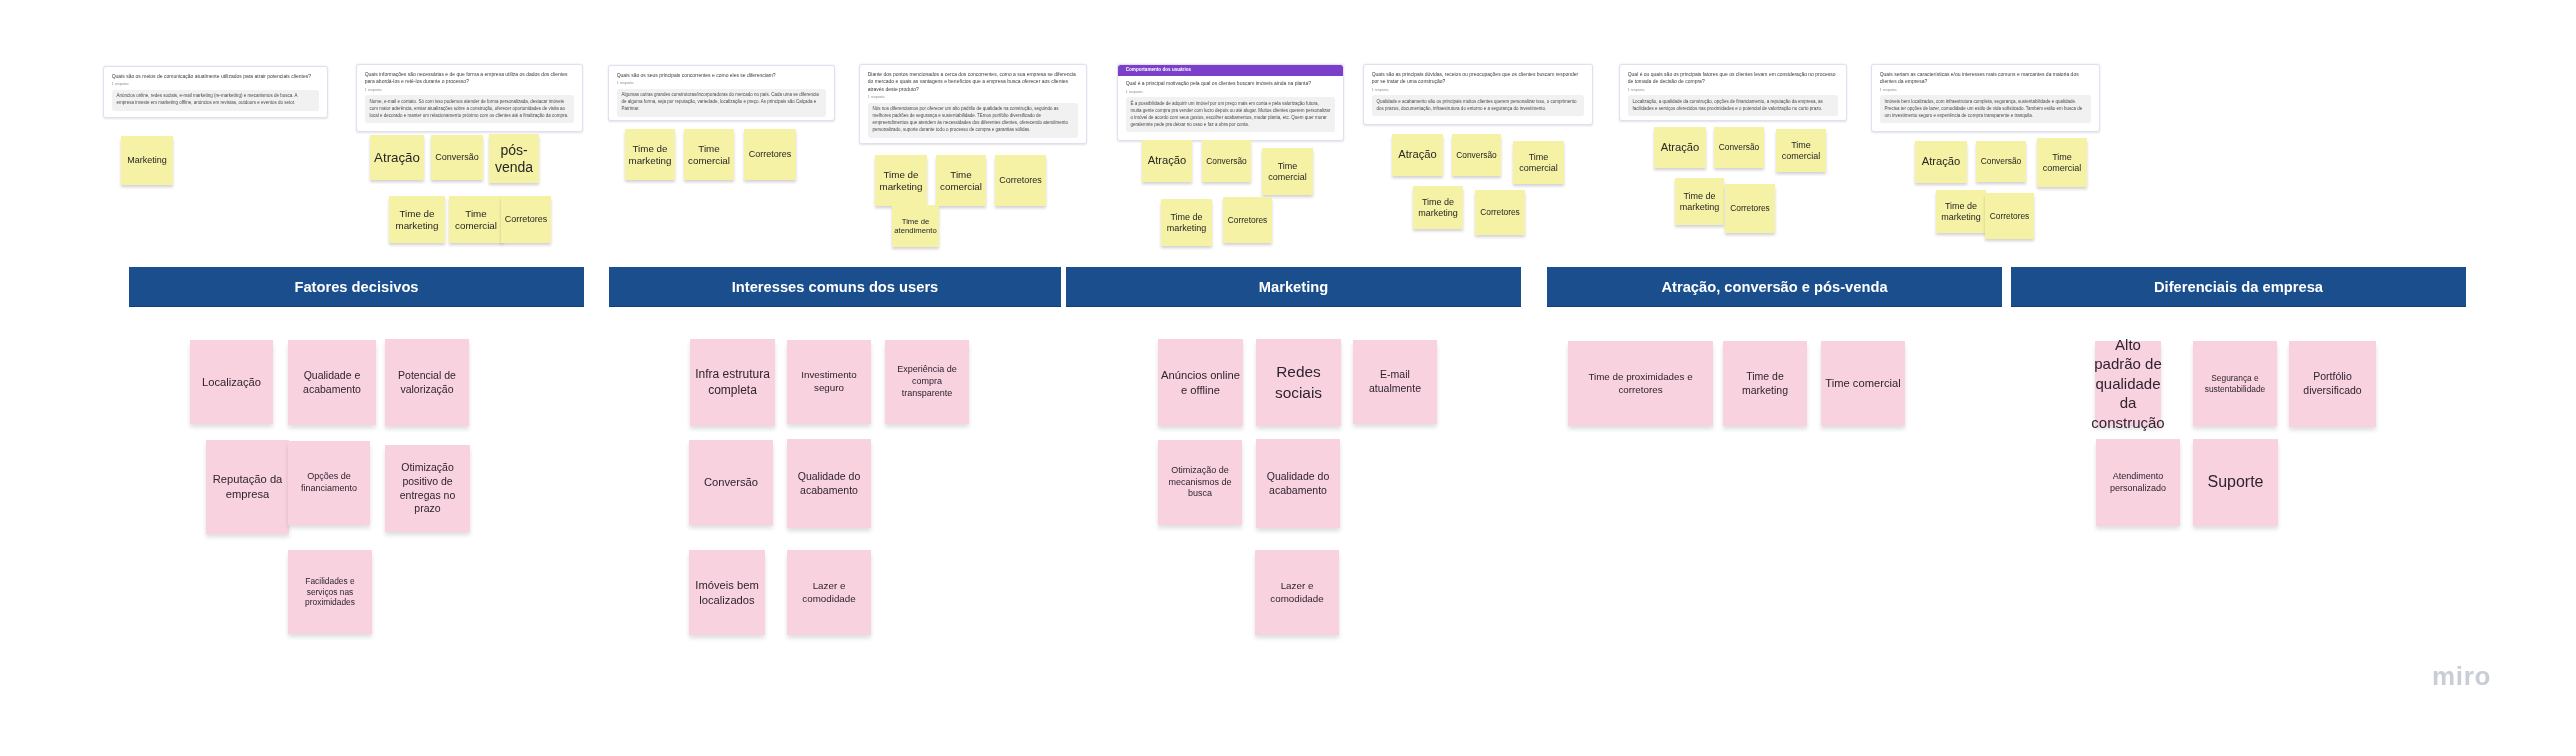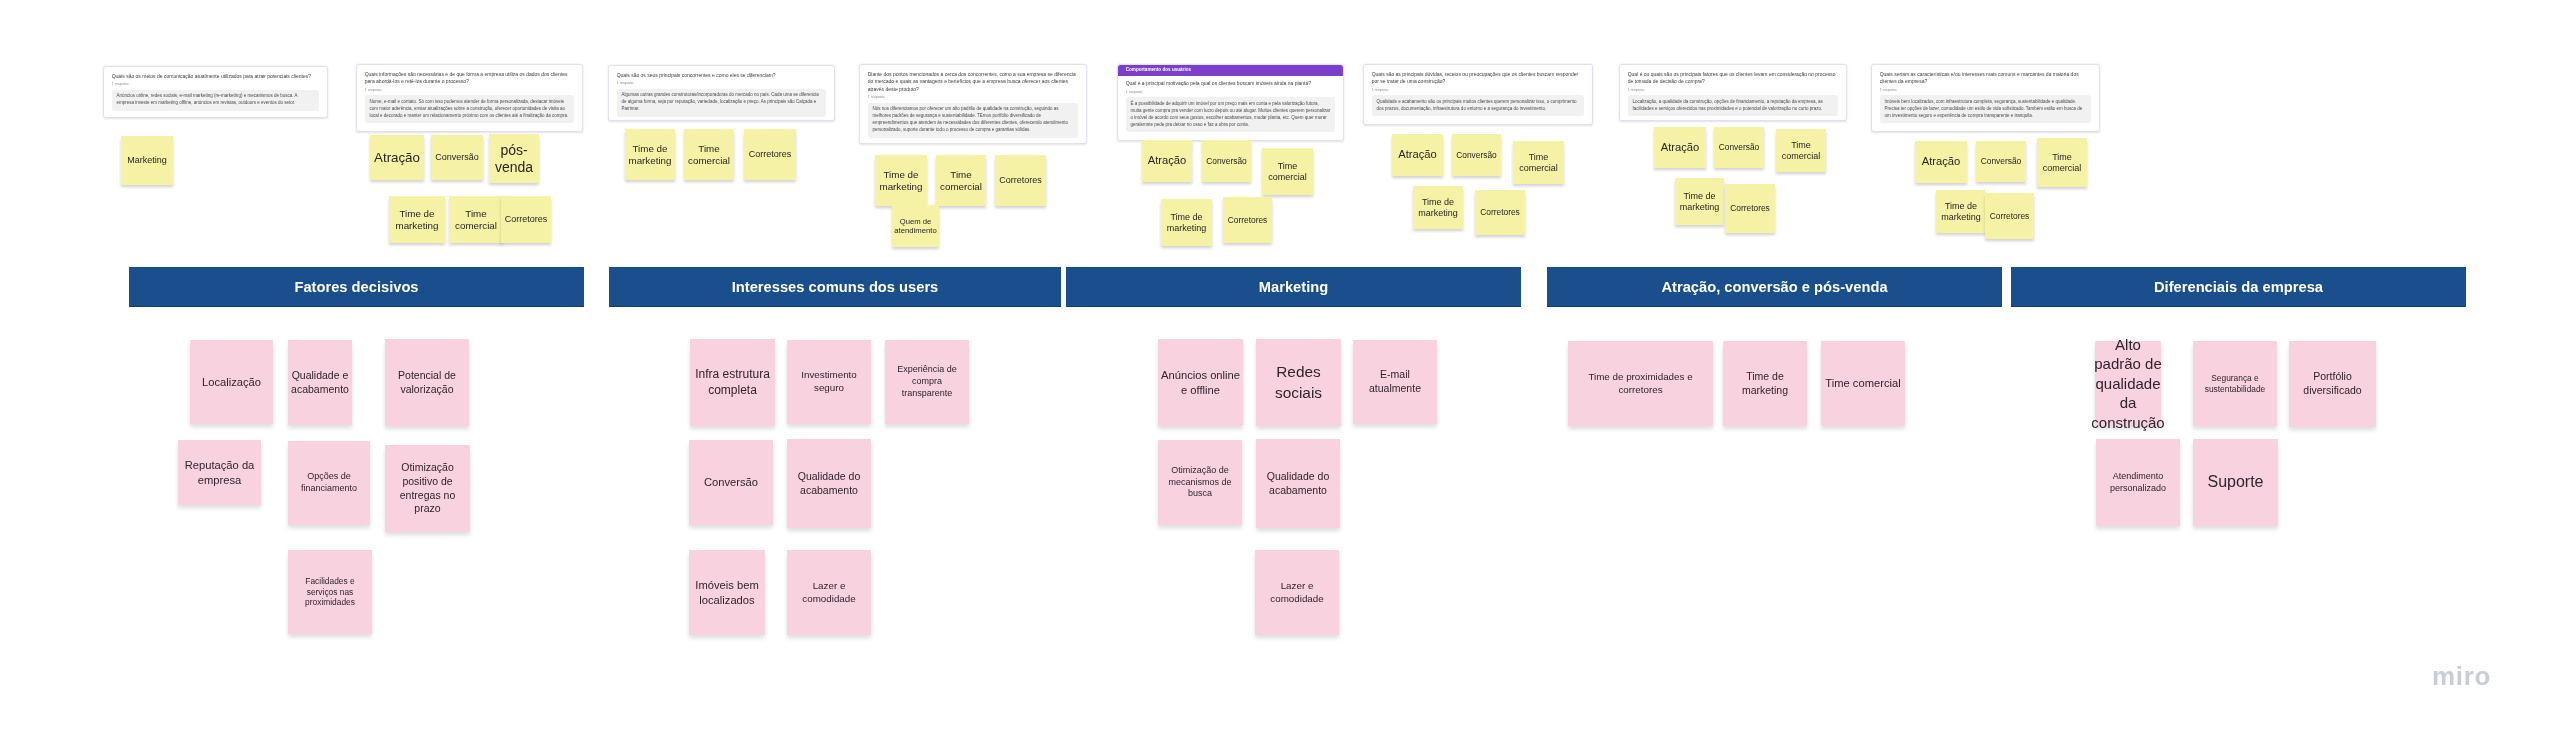--- a/index.html
+++ b/index.html
@@ -130,21 +130,21 @@
 <div class="sy" style="left:875px;top:155px;width:52px;height:51px;font-size:9.8px">
     <span>Time de marketing</span>
   </div>
 <div class="sy" style="left:936px;top:155px;width:50px;height:51px;font-size:9.8px">
     <span>Time comercial</span>
   </div>
 <div class="sy" style="left:995px;top:155px;width:51px;height:51px;font-size:9px">
     <span>Corretores</span>
   </div>
 <div class="sy" style="left:892px;top:205px;width:47px;height:42px;font-size:7.7px">
-    <span>Quem de atendimento</span>
+    <span>Time de atendimento</span>
   </div>
 
 <div class="sy" style="left:1142px;top:140px;width:50px;height:42px;font-size:11.2px">
     <span>Atração</span>
   </div>
 <div class="sy" style="left:1202px;top:140px;width:49px;height:42px;font-size:8.4px">
     <span>Conversão</span>
   </div>
 <div class="sy" style="left:1262px;top:148px;width:51px;height:47px;font-size:9px">
     <span>Time comercial</span>
@@ -216,27 +216,27 @@
 <div class="hdr" style="left:1547px;width:455px">
     <span>Atração, conversão e pós-venda</span>
   </div>
 <div class="hdr" style="left:2011px;width:455px">
     <span>Diferenciais da empresa</span>
   </div>
 
 <div class="sp" style="left:190px;top:340px;width:83px;height:84px;font-size:11.2px">
     <span>Localização</span>
   </div>
-<div class="sp" style="left:288px;top:340px;width:64px;height:85px;font-size:10.5px">
+<div class="sp" style="left:288px;top:340px;width:88px;height:85px;font-size:10.5px">
     <span>Qualidade e acabamento</span>
   </div>
 <div class="sp" style="left:385px;top:339px;width:84px;height:87px;font-size:10.5px">
     <span>Potencial de valorização</span>
   </div>
-<div class="sp" style="left:178px;top:440px;width:83px;height:65px;font-size:11.2px">
+<div class="sp" style="left:206px;top:440px;width:83px;height:94px;font-size:11.2px">
     <span>Reputação da empresa</span>
   </div>
 <div class="sp" style="left:288px;top:441px;width:82px;height:84px;font-size:9px">
     <span>Opções de financiamento</span>
   </div>
 <div class="sp" style="left:385px;top:445px;width:85px;height:87px;font-size:10.5px">
     <span>Otimização positivo de entregas no prazo</span>
   </div>
 <div class="sp" style="left:288px;top:550px;width:84px;height:84px;font-size:8.4px">
     <span>Facilidades e serviços nas proximidades</span>

